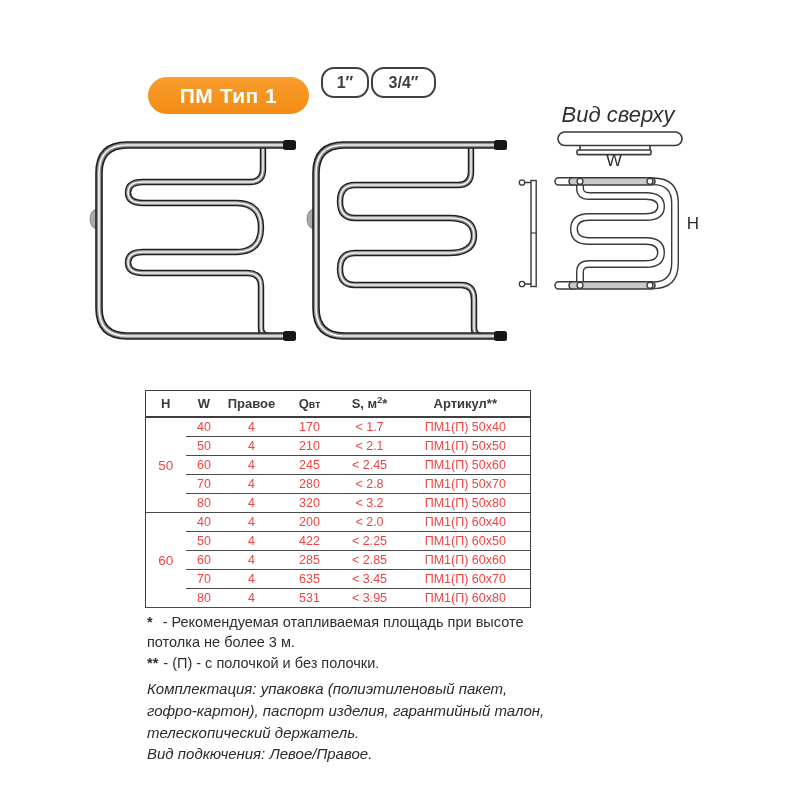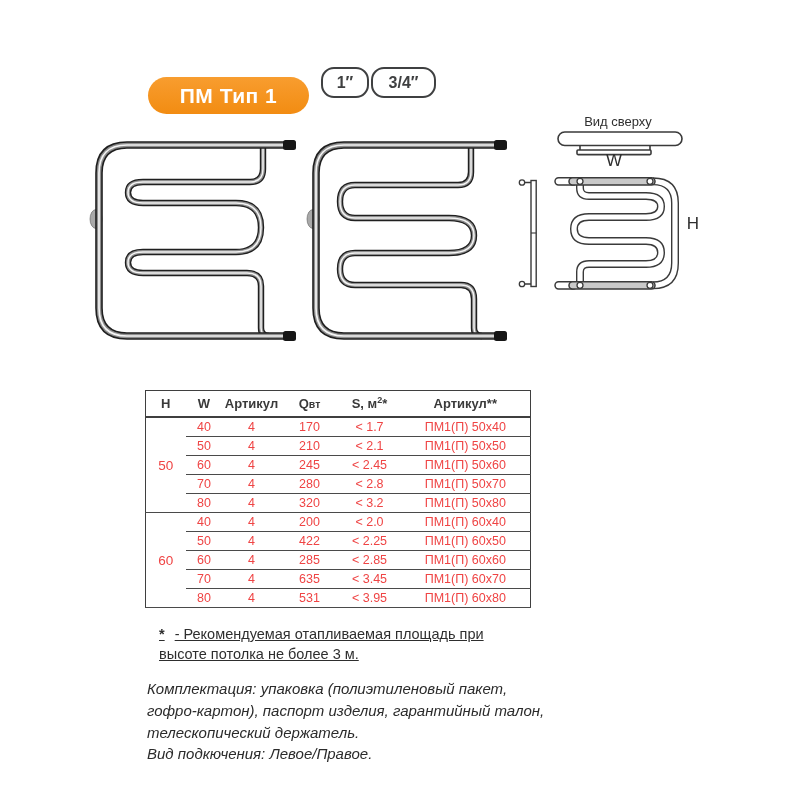--- a/index.html
+++ b/index.html
@@ -11,37 +11,37 @@
   .type-badge{left:148px;top:77px;width:161px;height:37px;border-radius:19px;
     background:linear-gradient(#f89d2f,#f28c12);display:flex;align-items:center;justify-content:center;
     color:#fff;font-weight:bold;font-size:21px;letter-spacing:.5px;}
   .pill{border:2px solid #3f4041;border-radius:13px;display:flex;align-items:center;justify-content:center;
     color:#3f4041;font-weight:600;font-size:16px;background:#fff;}
   .pill-1{left:321px;top:67px;width:44px;height:27px;}
   .pill-2{left:371px;top:67px;width:61px;height:27px;}
 
   
   .diag-label{color:#2f2f2f;font-weight:500;text-align:center;}
-  .lbl-topview{left:560px;top:114px;width:116px;font-size:13px;}
+  .lbl-topview{left:560px;top:102px;width:116px;font-size:22px;font-style:italic;}
   .lbl-w{left:600px;top:151px;width:28px;font-size:17px;}
   .lbl-h{left:681px;top:214px;width:24px;font-size:17px;}
 
   
   .spec-table{left:145px;top:390px;}
   table{border-collapse:collapse;table-layout:fixed;width:385px;border:1.6px solid #3f3f3f;}
   th{height:25px;font-size:13px;font-weight:700;color:#3a3a3a;border-bottom:2.6px solid #3f3f3f;padding:0;}
   td{height:18px;font-size:12.5px;color:#ef4444;text-align:center;border-bottom:1.4px solid #4a4a4a;padding:0;}
   td.hcell{font-size:13.5px;}
   sup{font-size:9px;}
   .hsub{font-size:10.5px;}
   col.c-h{width:40px}col.c-w{width:37px}col.c-i{width:58px}col.c-q{width:58px}col.c-s{width:62px}col.c-a{width:130px}
 
   
   .footnotes{left:147px;top:612px;width:392px;font-size:14.5px;line-height:1.4;color:#2e2e2e;}
-  .footnotes p{margin:12px;text-decoration:underline;}
+  .footnotes p{margin:0;}
   .fn-marker{font-weight:bold;}
   .m1{margin-right:10px;}
   .m2{margin-right:5px;}
   .details{left:147px;top:678px;width:402px;font-size:15px;line-height:1.45;color:#2b2b2b;
     font-style:italic;}
   .details p{margin:0;}
 </style>
 </head>
 <body>
 
@@ -132,21 +132,21 @@
         <col class="c-w">
         <col class="c-i">
         <col class="c-q">
         <col class="c-s">
         <col class="c-a">
       </colgroup>
   <thead>
     <tr>
       <th>H</th>
       <th>W</th>
-      <th>Артикул</th>
+      <th>Правое</th>
       <th><span>Q</span><span class="hsub">вт</span></th>
       <th><span>S, м</span><sup>2</sup><span>*</span></th>
       <th>Артикул**</th>
     </tr>
   </thead>
   <tbody>
     <tr>
       <td class="hcell" rowspan="5">50</td>
       <td>40</td>
       <td>4</td>
@@ -217,18 +217,19 @@
       <td>531</td>
       <td>&lt; 3.95</td>
       <td>ПМ1(П) 60x80</td>
     </tr>
   </tbody>
 </table>
 </div>
 
 <div class="abs footnotes">
   <p><span class="fn-marker m1">*</span><span>- Рекомендуемая отапливаемая площадь при высоте потолка не более 3 м.</span></p>
+  <p><span class="fn-marker m2">**</span><span>- (П) - с полочкой и без полочки.</span></p>
 </div>
 
 <div class="abs details">
   <p>Комплектация: упаковка (полиэтиленовый пакет, гофро-картон), паспорт изделия, гарантийный талон, телескопический держатель.</p>
   <p>Вид подкючения: Левое/Правое.</p>
 </div>
 
 </body></html>

